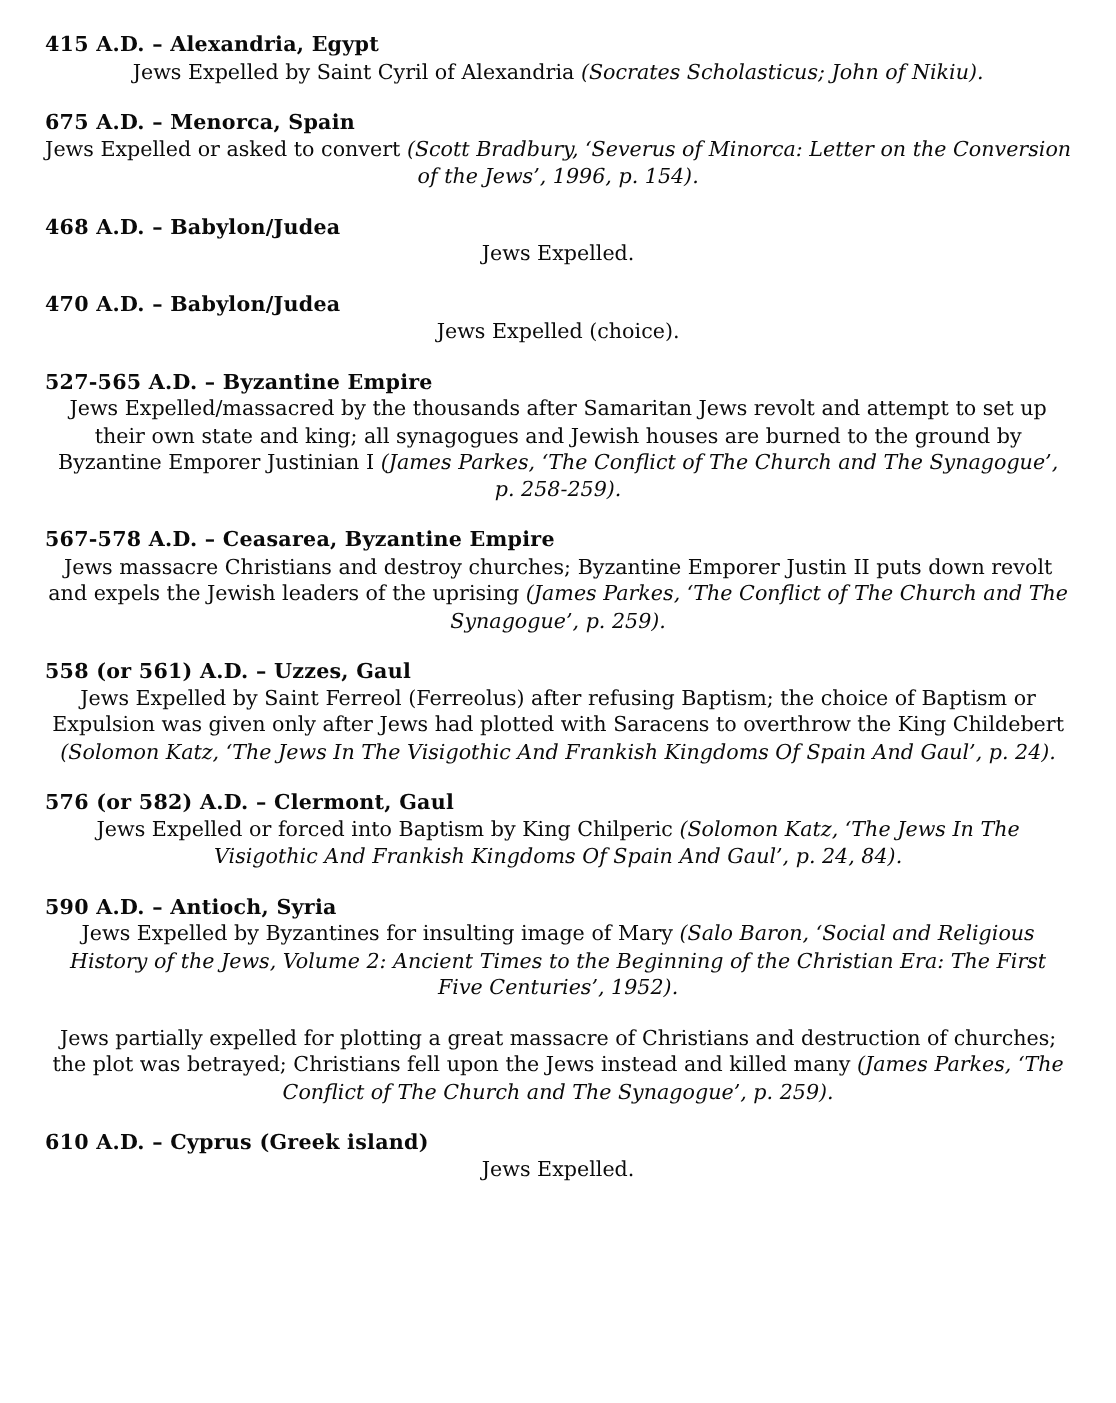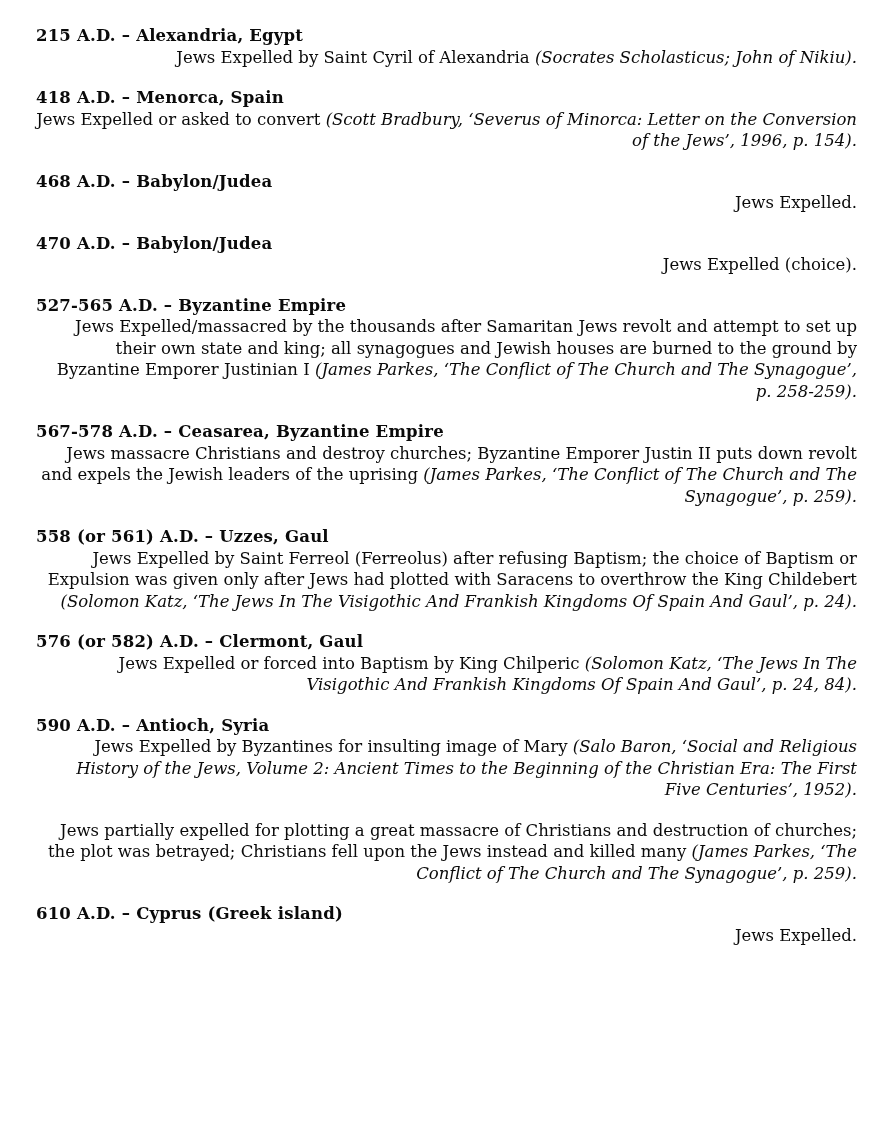--- a/index.html
+++ b/index.html
@@ -32,38 +32,38 @@
     font-size: 16.5px;
     line-height: 21.5px;
     font-weight: bold;
     letter-spacing: 0.2px;
   }
   .entry-body {
     margin: 0;
     font-size: 16.5px;
     line-height: 21.5px;
     max-width: 822px;
-    text-align: right;
+    text-align: center;
   }
   .citation {
     font-style: italic;
   }
 </style>
 </head>
 <body>
 
 <div class="page">
 
   <section class="entry">
-    <h3 class="entry-heading">215 A.D. – Alexandria, Egypt</h3>
+    <h3 class="entry-heading">415 A.D. – Alexandria, Egypt</h3>
     <p class="entry-body"><span>Jews Expelled by Saint Cyril of Alexandria </span><em class="citation">(Socrates Scholasticus; John of Nikiu).</em></p>
   </section>
 
   <section class="entry">
-    <h3 class="entry-heading">418 A.D. – Menorca, Spain</h3>
+    <h3 class="entry-heading">675 A.D. – Menorca, Spain</h3>
     <p class="entry-body"><span>Jews Expelled or asked to convert </span><em class="citation">(Scott Bradbury, ‘Severus of Minorca: Letter on the Conversion of the Jews’, 1996, p. 154).</em></p>
   </section>
 
   <section class="entry">
     <h3 class="entry-heading">468 A.D. – Babylon/Judea</h3>
     <p class="entry-body"><span>Jews Expelled.</span><em class="citation"></em></p>
   </section>
 
   <section class="entry">
     <h3 class="entry-heading">470 A.D. – Babylon/Judea</h3>

